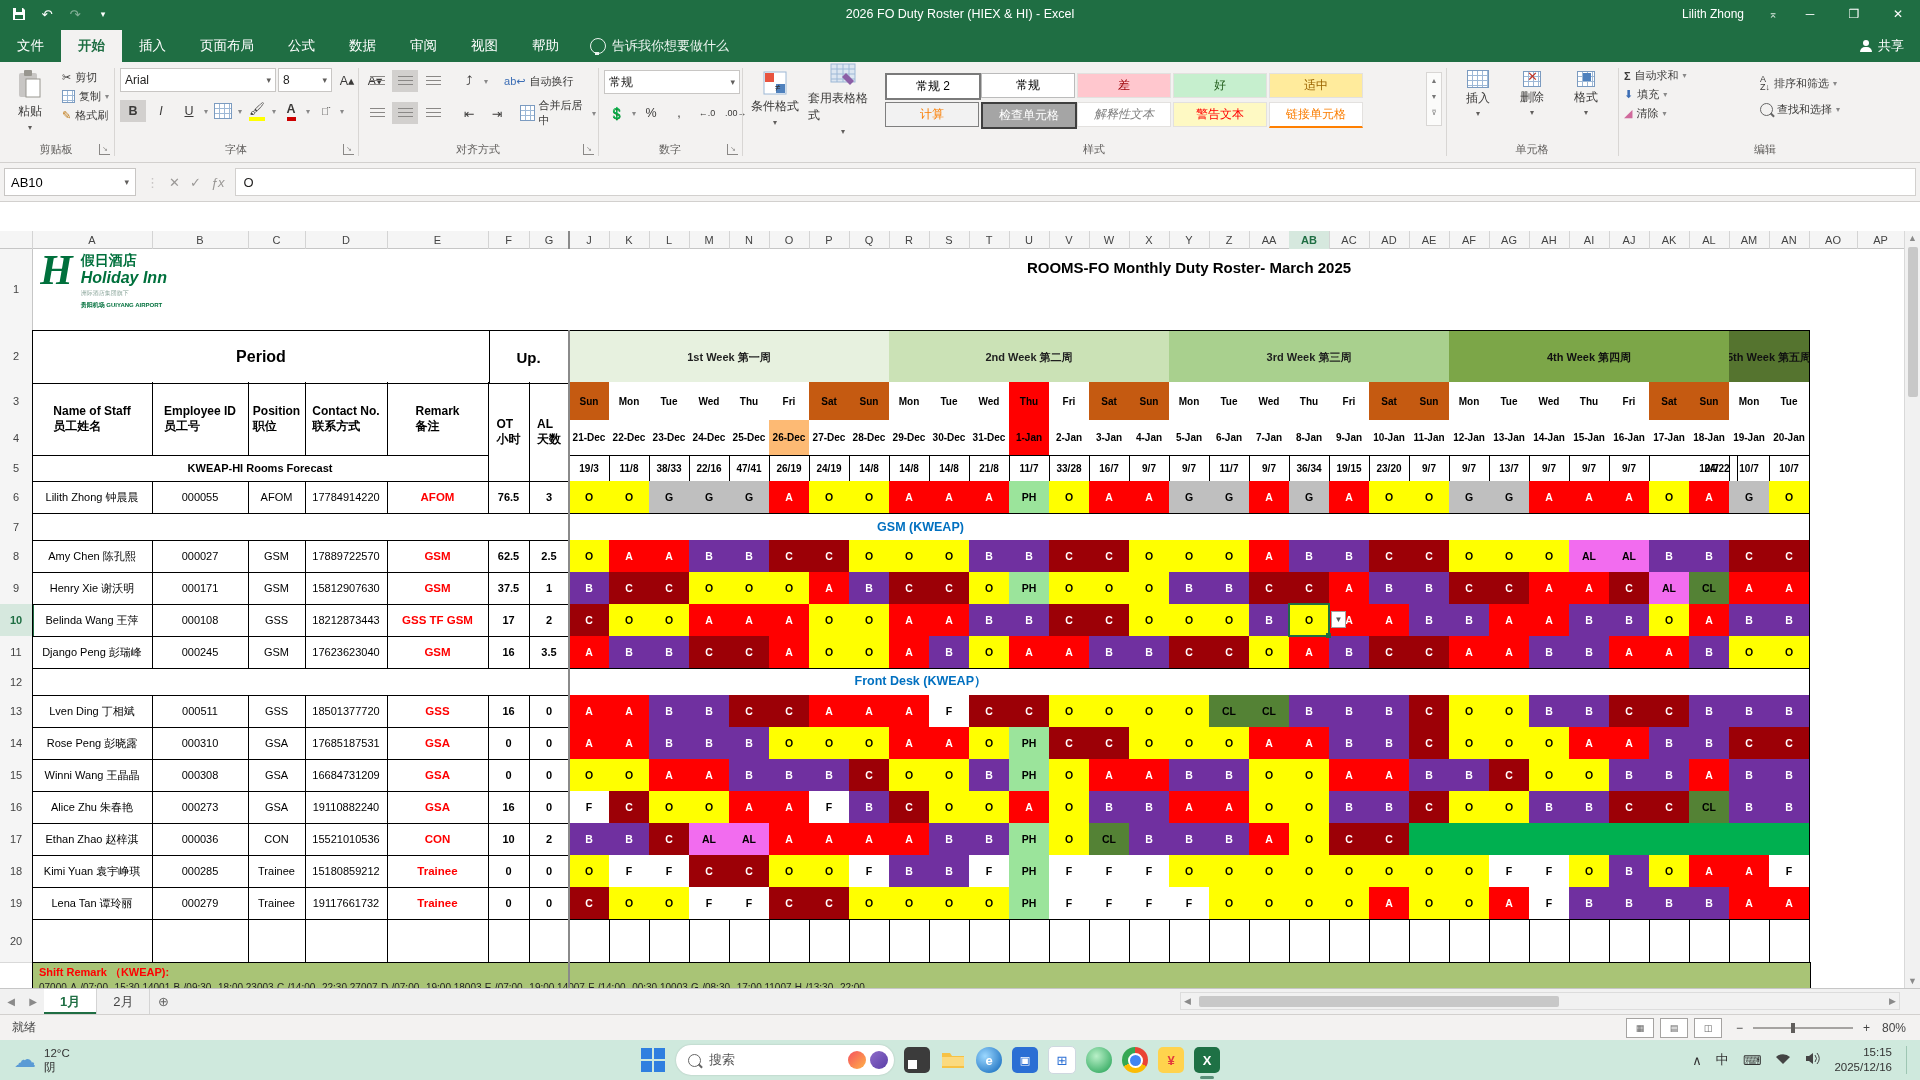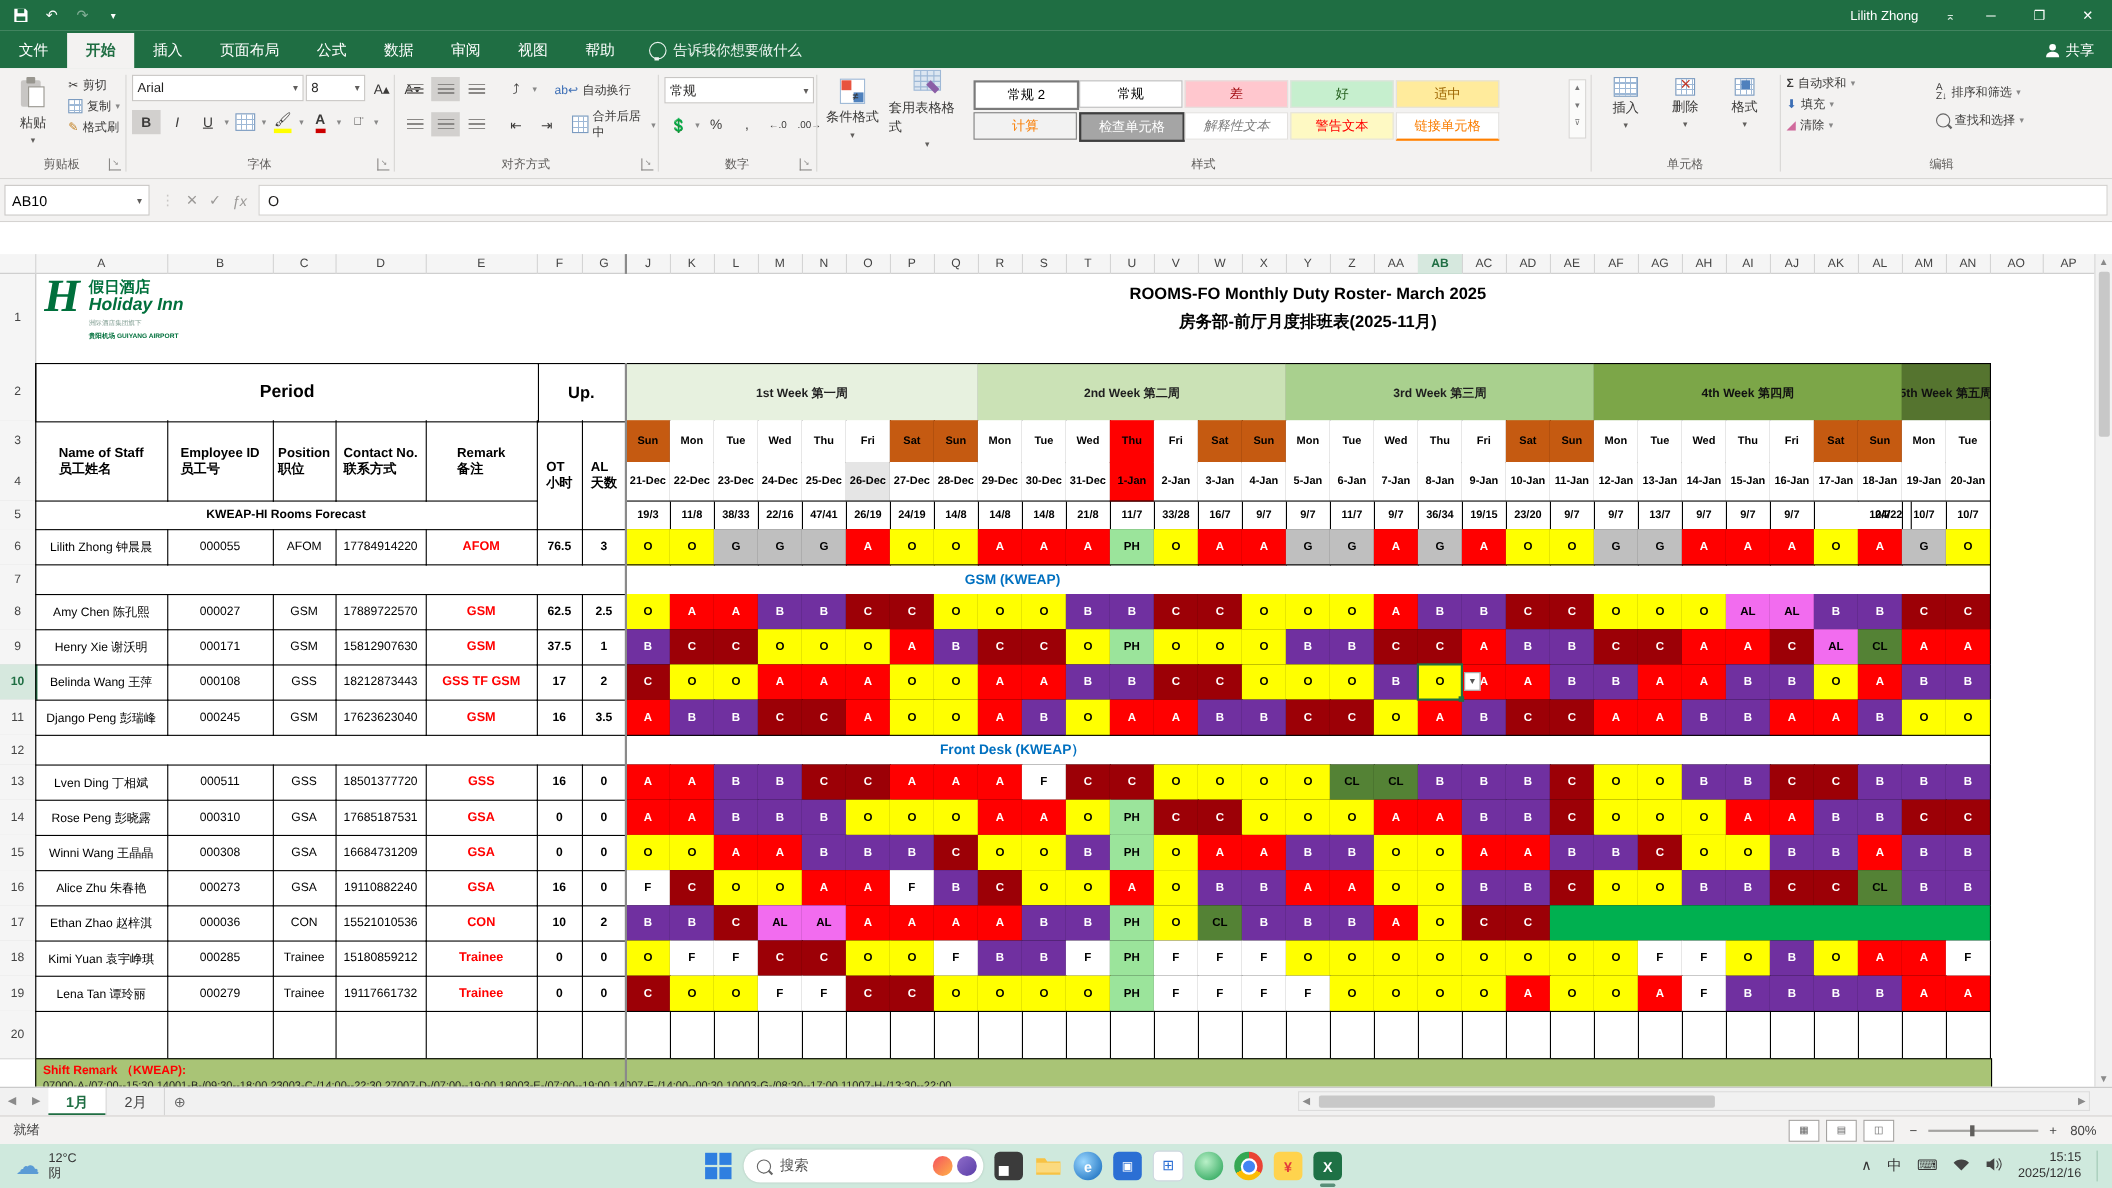--- a/index.html
+++ b/index.html
@@ -108,20 +108,21 @@
         <svg width="14" height="14" viewBox="0 0 14 14">
           <path fill="#fff" d="M1 1h10l2 2v10H1z"></path>
           <rect x="3" y="8" width="8" height="4" fill="#1F6E43"></rect>
           <rect x="4" y="1" width="6" height="4" fill="#1F6E43"></rect>
         </svg>
       </span>
     <span class="ic">↶</span>
     <span class="ic dim">↷</span>
     <span class="ic" style="font-size:9px">▾</span>
   </div>
+  <div id="tb-title">2026 FO Duty Roster (HIEX &amp; HI)  -  Excel</div>
   <div id="tb-right">
     <span id="tb-user">Lilith Zhong</span>
     <span class="ribbonopts">⌅</span>
     <span class="winbtn">─</span>
     <span class="winbtn">❐</span>
     <span class="winbtn close">✕</span>
   </div>
 </div>
 
 <div class="abs" id="tabrow">
@@ -456,21 +457,20 @@
         <div style="font-family:'Liberation Serif',serif;font-style:italic;font-weight:bold;font-size:42px;color:#00703c;line-height:.9">H</div>
         <div style="color:#00703c">
           <div style="font-weight:bold;font-size:14px">假日酒店</div>
           <div style="font-style:italic;font-weight:bold;font-size:16px;line-height:1">Holiday Inn</div>
           <div style="font-size:6px;color:#8aa59a;margin-top:3px">洲际酒店集团旗下</div>
           <div style="font-size:6px;font-weight:bold;margin-top:3px">贵阳机场 GUIYANG AIRPORT</div>
         </div>
       </div>
     </div>
     <div class="c" style="left: 569px; top: 6px; width: 1240px; height: 24px; border: none; font-weight: bold; font-size: 15px;">ROOMS-FO Monthly Duty Roster- March 2025</div>
-    <div class="c" style="left: 569px; top: 31px; width: 1240px; height: 24px; border: none; font-weight: bold; font-size: 15px;">房务部-前厅月度排班表(2025-11月)</div>
     <div class="c" style="left: 32px; top: 81px; width: 456px; height: 52px; border: 1px solid rgb(0, 0, 0); font-weight: bold; font-size: 16px;">Period</div>
     <div class="c" style="left: 488px; top: 81px; width: 81px; height: 52px; border-top: 1px solid rgb(0, 0, 0); border-right: 1px solid rgb(0, 0, 0); border-bottom: 1px solid rgb(0, 0, 0); border-image: initial; border-left: none; font-weight: bold; font-size: 15px;">Up.</div>
     <div class="c" style="left: 569px; top: 81px; width: 320px; height: 52px; border-top: 1px solid rgb(0, 0, 0); border-right: 1px solid rgb(0, 0, 0); border-bottom: 1px solid rgb(0, 0, 0); border-image: initial; border-left: none; background: rgb(231, 241, 223); color: rgb(31, 31, 31); font-weight: bold; font-size: 11px;">1st Week 第一周</div>
     <div class="c" style="left: 889px; top: 81px; width: 280px; height: 52px; border-top: 1px solid rgb(0, 0, 0); border-right: 1px solid rgb(0, 0, 0); border-bottom: 1px solid rgb(0, 0, 0); border-image: initial; border-left: none; background: rgb(203, 226, 182); color: rgb(31, 31, 31); font-weight: bold; font-size: 11px;">2nd Week 第二周</div>
     <div class="c" style="left: 1169px; top: 81px; width: 280px; height: 52px; border-top: 1px solid rgb(0, 0, 0); border-right: 1px solid rgb(0, 0, 0); border-bottom: 1px solid rgb(0, 0, 0); border-image: initial; border-left: none; background: rgb(169, 208, 142); color: rgb(31, 31, 31); font-weight: bold; font-size: 11px;">3rd Week 第三周</div>
     <div class="c" style="left: 1449px; top: 81px; width: 280px; height: 52px; border-top: 1px solid rgb(0, 0, 0); border-right: 1px solid rgb(0, 0, 0); border-bottom: 1px solid rgb(0, 0, 0); border-image: initial; border-left: none; background: rgb(124, 166, 72); color: rgb(17, 17, 17); font-weight: bold; font-size: 11px;">4th Week 第四周</div>
     <div class="c" style="left: 1729px; top: 81px; width: 80px; height: 52px; border-top: 1px solid rgb(0, 0, 0); border-right: 1px solid rgb(0, 0, 0); border-bottom: 1px solid rgb(0, 0, 0); border-image: initial; border-left: none; background: rgb(85, 116, 47); color: rgb(17, 17, 17); font-weight: bold; font-size: 11px;">5th Week 第五周</div>
     <div class="c" style="left: 32px; top: 133px; width: 120px; height: 73px; border-left: none; font-weight: bold; flex-direction: column; font-size: 12px; line-height: 1.25;">Name of Staff<br>员工姓名</div>
     <div class="c" style="left: 152px; top: 133px; width: 96px; height: 73px; border-left: none; font-weight: bold; flex-direction: column; font-size: 12px; line-height: 1.25;">Employee ID<br>员工号</div>
     <div class="c" style="left: 248px; top: 133px; width: 57px; height: 73px; border-left: none; font-weight: bold; flex-direction: column; font-size: 12px; line-height: 1.25;">Position<br>职位</div>
@@ -489,21 +489,21 @@
     <div class="c" style="left: 649px; top: 133px; width: 40px; height: 38px; background: rgb(255, 255, 255); font-weight: bold; font-size: 10px;">Tue</div>
     <div class="c" style="left: 649px; top: 171px; width: 40px; height: 35px; background: rgb(255, 255, 255); font-weight: bold; font-size: 10px;">23-Dec</div>
     <div class="c" style="left: 649px; top: 206px; width: 40px; height: 26px; font-weight: bold; font-size: 10px;">38/33</div>
     <div class="c" style="left: 689px; top: 133px; width: 40px; height: 38px; background: rgb(255, 255, 255); font-weight: bold; font-size: 10px;">Wed</div>
     <div class="c" style="left: 689px; top: 171px; width: 40px; height: 35px; background: rgb(255, 255, 255); font-weight: bold; font-size: 10px;">24-Dec</div>
     <div class="c" style="left: 689px; top: 206px; width: 40px; height: 26px; font-weight: bold; font-size: 10px;">22/16</div>
     <div class="c" style="left: 729px; top: 133px; width: 40px; height: 38px; background: rgb(255, 255, 255); font-weight: bold; font-size: 10px;">Thu</div>
     <div class="c" style="left: 729px; top: 171px; width: 40px; height: 35px; background: rgb(255, 255, 255); font-weight: bold; font-size: 10px;">25-Dec</div>
     <div class="c" style="left: 729px; top: 206px; width: 40px; height: 26px; font-weight: bold; font-size: 10px;">47/41</div>
     <div class="c" style="left: 769px; top: 133px; width: 40px; height: 38px; background: rgb(255, 255, 255); font-weight: bold; font-size: 10px;">Fri</div>
-    <div class="c" style="left: 769px; top: 171px; width: 40px; height: 35px; background: #e5e5e5; font-weight: bold; font-size: 10px;">26-Dec</div>
+    <div class="c" style="left: 769px; top: 171px; width: 40px; height: 35px; background: #fdba74; font-weight: bold; font-size: 10px;">26-Dec</div>
     <div class="c" style="left: 769px; top: 206px; width: 40px; height: 26px; font-weight: bold; font-size: 10px;">26/19</div>
     <div class="c" style="left: 809px; top: 133px; width: 40px; height: 38px; background: rgb(197, 90, 17); font-weight: bold; font-size: 10px;">Sat</div>
     <div class="c" style="left: 809px; top: 171px; width: 40px; height: 35px; background: rgb(255, 255, 255); font-weight: bold; font-size: 10px;">27-Dec</div>
     <div class="c" style="left: 809px; top: 206px; width: 40px; height: 26px; font-weight: bold; font-size: 10px;">24/19</div>
     <div class="c" style="left: 849px; top: 133px; width: 40px; height: 38px; background: rgb(197, 90, 17); font-weight: bold; font-size: 10px;">Sun</div>
     <div class="c" style="left: 849px; top: 171px; width: 40px; height: 35px; background: rgb(255, 255, 255); font-weight: bold; font-size: 10px;">28-Dec</div>
     <div class="c" style="left: 849px; top: 206px; width: 40px; height: 26px; font-weight: bold; font-size: 10px;">14/8</div>
     <div class="c" style="left: 889px; top: 133px; width: 40px; height: 38px; background: rgb(255, 255, 255); font-weight: bold; font-size: 10px;">Mon</div>
     <div class="c" style="left: 889px; top: 171px; width: 40px; height: 35px; background: rgb(255, 255, 255); font-weight: bold; font-size: 10px;">29-Dec</div>
     <div class="c" style="left: 889px; top: 206px; width: 40px; height: 26px; font-weight: bold; font-size: 10px;">14/8</div>

